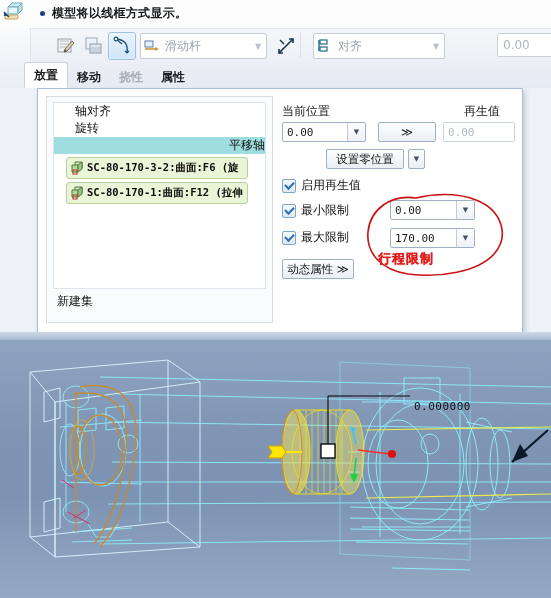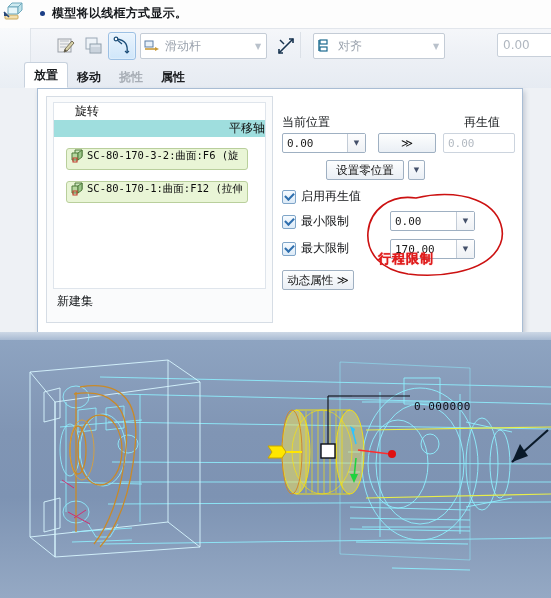--- a/index.html
+++ b/index.html
@@ -102,34 +102,34 @@
   }
   .tree-row.lvl0{padding-left:4px;}
   .tree-row.lvl1{padding-left:21px;font-family:"DejaVu Sans","Liberation Sans",sans-serif;font-size:12px;}
   .tree-row.selected{background:#9fdede;text-align:right;}
   .expander{
     display:inline-block;width:9px;height:9px;line-height:7px;text-align:center;
     border:1px solid #8a949f;background:#fff;font-size:9px;margin-right:4px;
     vertical-align:middle;color:#333;font-family:"DejaVu Sans",sans-serif;
   }
   .ref-item{
-    margin:11px 0 0 12px;width:180px;height:20px;
+    margin:3px 0 0 12px;width:180px;height:20px;
     background:#e9f5d6;border:1px solid #b9cf9c;border-radius:3px;
-    display:flex;align-items:flex-start;overflow:hidden;
+    display:flex;align-items:center;overflow:hidden;font-weight:bold;
   }
   .ref-item .ri-icon{width:20px;display:flex;align-items:center;justify-content:center;}
   .ref-item .ri-text{
     font-size:10.5px;white-space:nowrap;color:#0d0d0d;
     font-family:"DejaVu Sans Mono","Liberation Mono",monospace;
   }
   .newset{
     position:absolute;left:10px;top:196px;font-size:12px;color:#14171a;
   }
   
-  .rcol{position:absolute;left:244px;top:23px;width:232px;height:225px;}
+  .rcol{position:absolute;left:244px;top:12px;width:232px;height:225px;}
   .lbl{position:absolute;font-size:12px;color:#14171a;}
   .field{
     position:absolute;height:20px;background:#fff;border:1px solid #9fb0c2;
     border-radius:2px;box-sizing:border-box;display:flex;align-items:center;
   }
   .field .fv{
     flex:1;padding-left:4px;font-size:11px;color:#1a1a1a;
     font-family:"DejaVu Sans Mono","Liberation Mono",monospace;
   }
   .field.readonly{border-color:#ccd4de;}
@@ -274,20 +274,21 @@
       <div class="tab">移动</div>
       <div class="tab disabled">挠性</div>
       <div class="tab">属性</div>
     </div>
   </div>
 
   <div class="panel">
 
     <div class="panel-inner-left">
       <div class="tree">
+        <div class="tree-row lvl1">轴对齐</div>
         <div class="tree-row lvl1">旋转</div>
         <div class="tree-row lvl1 selected">平移轴</div>
 
         <div class="ref-item">
           <span class="ri-icon">
             <svg width="15" height="14" viewBox="0 0 15 14">
               <path d="M5 1 h7 v6 h-7 z" fill="#cfe6c0" stroke="#4f7a3a" stroke-width="1"></path>
               <path d="M2 4 h6 v7 h-6 z" fill="#b7d7a0" stroke="#4f7a3a" stroke-width="1"></path>
               <path d="M8 4 l4 -3 v7 l-4 3 z" fill="#9cc78a" stroke="#4f7a3a" stroke-width="1"></path>
               <path d="M3 9 h4 v4 h-4 z" fill="none" stroke="#c0392b" stroke-width="1.1"></path>

